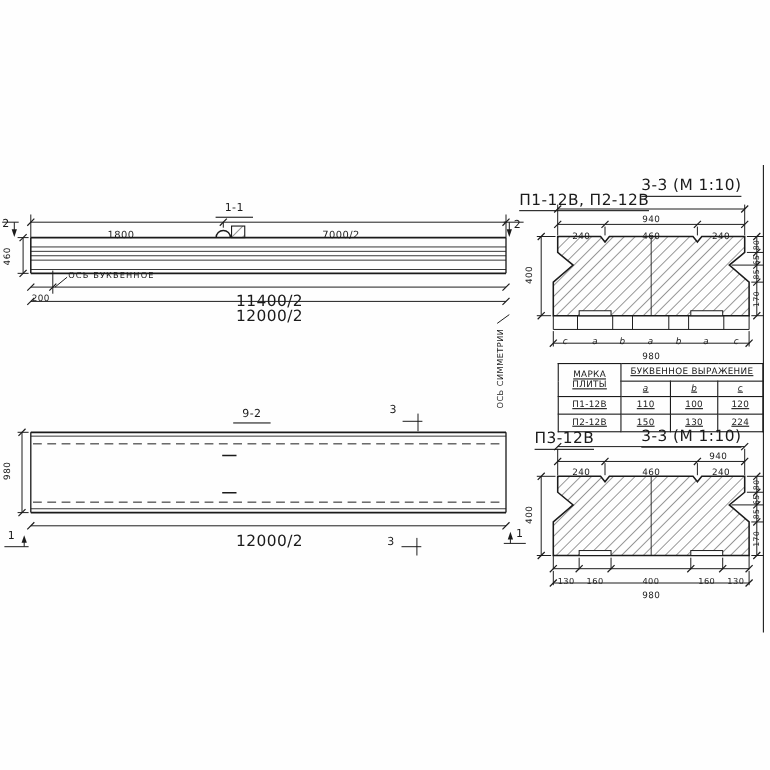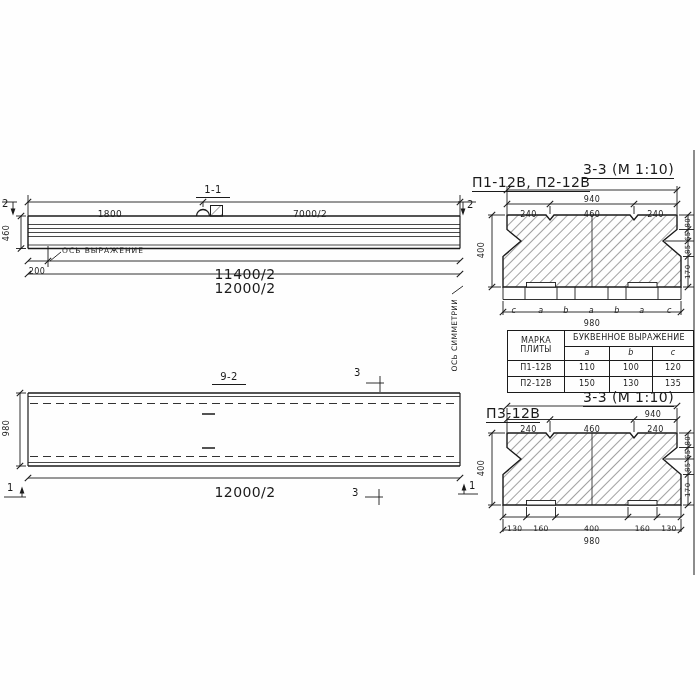--- a/index.html
+++ b/index.html
@@ -7,21 +7,21 @@
          font-family:"DejaVu Sans",sans-serif;color:#1b1b1b;}
   .stage svg{position:absolute;left:0;top:0;}
   .lbl{position:absolute;font-size:9px;line-height:1;white-space:nowrap;letter-spacing:.4px;color:#1b1b1b;}
   .c{text-align:center;margin-top:19px;}
   .ul{border-bottom:1px solid #1b1b1b;padding-bottom:1.5px;}
   .rot{transform-origin:0 0;transform:rotate(-90deg);height:11px;text-align:center;}
   .fs10{font-size:10px;} .fs85{font-size:14px;} .fs8{font-size:8px;} .fs75{font-size:7.5px;} .fs7{font-size:7px;}
   .it{font-style:italic;}
   .sp1{letter-spacing:1px;}
   table.dim{position:absolute;left:507px;top:330px;border-collapse:collapse;
-            font-size:8px;line-height:1.05;color:#1b1b1b;letter-spacing:.3px;}
+            font-size:8px;line-height:1.05;color:#1b1b1b;letter-spacing:.3px;text-decoration:underline;}
   table.dim td{border:1px solid #1b1b1b;text-align:center;vertical-align:middle;padding:1px 2px;}
   td.w1{width:52px;} td.w2{width:40px;} td.w3{width:38px;} td.w4{width:36px;}
   tr.h1 td{height:13px;} tr.h2 td{height:11px;} tr.d td{height:13px;}
 </style>
 </head>
 <body>
 
 <div class="stage">
 
 <svg width="700" height="700" viewBox="0 0 700 700">
@@ -177,21 +177,21 @@
   </g>
 </svg>
 
 <div class="lbl c ul fs10" style="left:196px;top:166px;width:34px;">1-1</div>
 <div class="lbl c" style="left:40px;top:191px;width:140px;">1800</div>
 <div class="lbl c" style="left:230px;top:191px;width:160px;">7000/2</div>
 <div class="lbl fs10" style="left:2px;top:199px;">2</div>
 <div class="lbl fs10" style="left:467px;top:200px;">2</div>
 <div class="lbl rot fs8" style="left:3px;top:250px;width:34px;">460</div>
 <div class="lbl c fs8" style="left:26px;top:249px;width:22px;">200</div>
-<div class="lbl fs75 sp1" style="left:62px;top:247px;">ОСЬ ВЫРАЖЕНИЕ</div>
+<div class="lbl fs75 sp1" style="left:62px;top:247px;">ОСЬ БУКВЕННОЕ</div>
 <div class="lbl c fs85" style="left:170px;top:248px;width:150px;">11400/2</div>
 <div class="lbl c fs85" style="left:170px;top:262px;width:150px;">12000/2</div>
 <div class="lbl rot fs75" style="left:451px;top:379px;width:88px;">ОСЬ СИММЕТРИИ</div>
 
 <div class="lbl c ul fs10" style="left:212px;top:353px;width:34px;">9-2</div>
 <div class="lbl rot fs8" style="left:3px;top:464px;width:72px;">980</div>
 <div class="lbl c fs85" style="left:170px;top:466px;width:150px;">12000/2</div>
 <div class="lbl fs10" style="left:7px;top:483px;">1</div>
 <div class="lbl fs10" style="left:469px;top:481px;">1</div>
 <div class="lbl fs10" style="left:354px;top:368px;">3</div>
@@ -231,26 +231,26 @@
   <tr class="d">
     <td>П1-12В</td>
     <td>110</td>
     <td>100</td>
     <td>120</td>
   </tr>
   <tr class="d">
     <td>П2-12В</td>
     <td>150</td>
     <td>130</td>
-    <td>135</td>
+    <td>224</td>
   </tr>
 </tbody>
     </table>
 
-<div class="lbl ul fs85" style="left:486px;top:392px;margin-top:14px;">П3-12В</div>
+<div class="lbl ul fs85" style="left:486px;top:392px;">П3-12В</div>
 <div class="lbl ul fs85" style="left:583px;top:390px;">3-3 (М 1:10)</div>
 <div class="lbl c fs8" style="left:638px;top:392px;width:30px;">940</div>
 <div class="lbl c fs8" style="left:507px;top:407px;width:43px;">240</div>
 <div class="lbl c fs8" style="left:550px;top:407px;width:84px;">460</div>
 <div class="lbl c fs8" style="left:634px;top:407px;width:43px;">240</div>
 <div class="lbl rot fs8" style="left:478px;top:504px;width:72px;">400</div>
 <div class="lbl rot fs7" style="left:685px;top:448px;width:14.5px;">80</div>
 <div class="lbl rot fs7" style="left:685px;top:459.5px;width:11.5px;">65</div>
 <div class="lbl rot fs7" style="left:685px;top:475px;width:15.5px;">85</div>
 <div class="lbl rot fs7" style="left:685px;top:505px;width:30.5px;">170</div>

